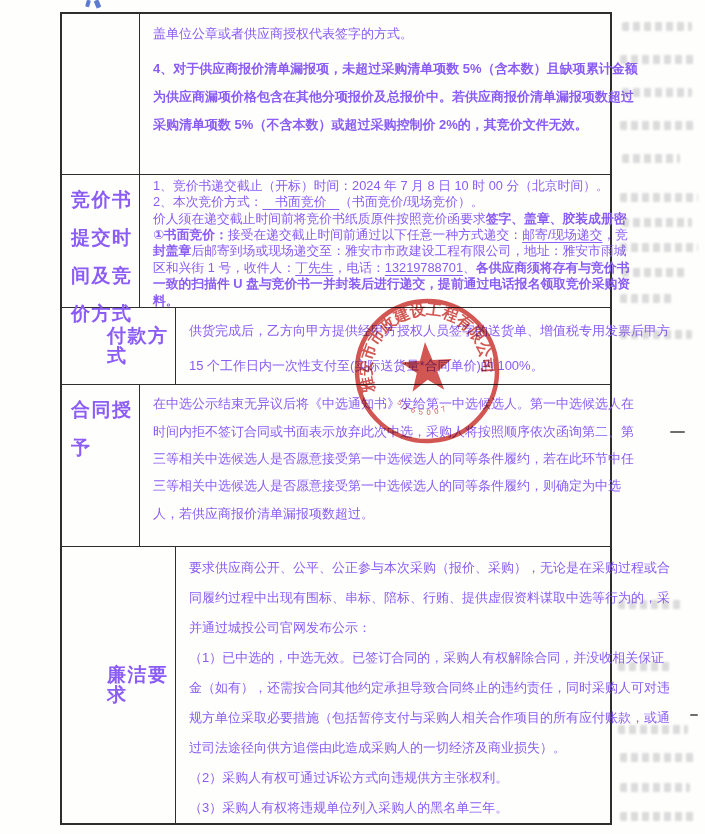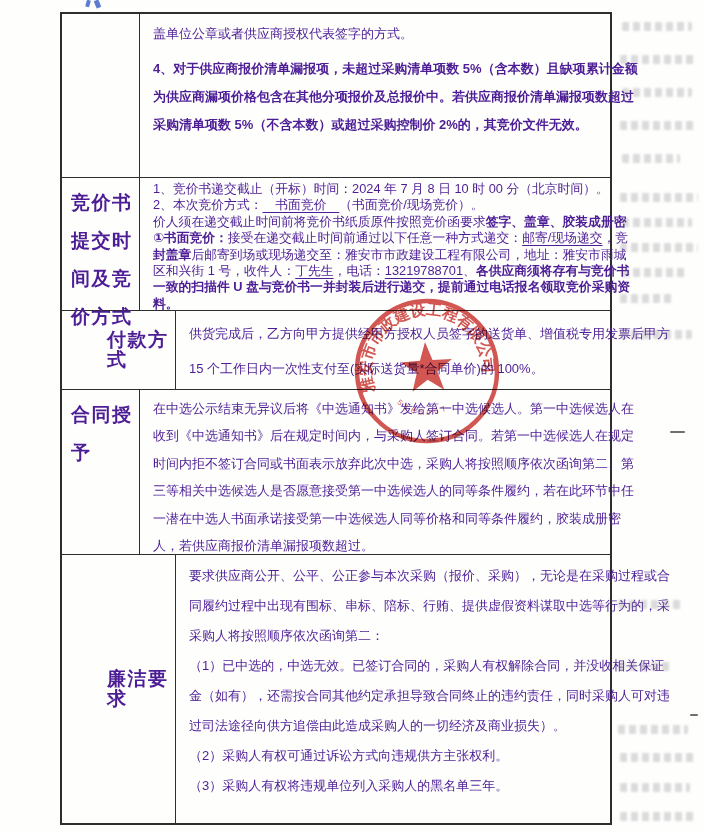--- a/index.html
+++ b/index.html
@@ -1,19 +1,19 @@
 <!DOCTYPE html>
 <html><head>
 <meta charset="utf-8">
 <style>
   html,body{margin:0;padding:0;background:#ffffff;}
   .page{
     position:relative;width:705px;height:834px;background:#fefefd;
     font-family:"Liberation Sans","DejaVu Sans",sans-serif;
-    color:#4c1d95;overflow:hidden;
+    color:#8b5cf6;overflow:hidden;
   }
   
   .table{
     position:absolute;left:60px;top:12px;width:552px;height:813px;
     border:2px solid #2e2e2e;box-sizing:border-box;
     display:flex;flex-direction:column;background:transparent;
   }
   .row{display:flex;box-sizing:border-box;border-bottom:1.5px solid #2e2e2e;}
   .row:last-child{border-bottom:none;}
   .r1{height:164px;} .r2{height:133px;} .r3{height:79px;} .r4{height:165px;} .r5{flex:1;}
@@ -88,35 +88,35 @@
       <div class="hd">付款方式</div>
       <div class="ct">
           <div class="tl"><span>供货完成后，乙方向甲方提供经甲方授权人员签字的送货单、增值税专用发票后甲方</span></div>
           <div class="tl"><span>15 个工作日内一次性支付至(实际送货量*合同单价)的 100%。</span></div>
         </div>
     </div>
     <div class="row r4">
       <div class="hd">合同授予</div>
       <div class="ct">
           <div class="tl"><span>在中选公示结束无异议后将《中选通知书》发给第一中选候选人。第一中选候选人在</span></div>
-          <div class="tl"><span>收到《中选通知书》后在规定时间内，与采购人签订合同。若第一中选候选人在规定</span></div>
           <div class="tl"><span>时间内拒不签订合同或书面表示放弃此次中选，采购人将按照顺序依次函询第二、第</span></div>
           <div class="tl"><span>三等相关中选候选人是否愿意接受第一中选候选人的同等条件履约，若在此环节中任</span></div>
-          <div class="tl"><span>一潜在中选人书面承诺接受第一中选候选人同等价格和同等条件履约，胶装成册密</span></div>
+          <div class="tl"><span>三等相关中选候选人是否愿意接受第一中选候选人的同等条件履约，则确定为中选</span></div>
           <div class="tl"><span>人，若供应商报价清单漏报项数超过。</span></div>
         </div>
     </div>
     <div class="row r5">
       <div class="hd">廉洁要求</div>
       <div class="ct">
           <div class="tl"><span>要求供应商公开、公平、公正参与本次采购（报价、采购），无论是在采购过程或合</span></div>
           <div class="tl"><span>同履约过程中出现有围标、串标、陪标、行贿、提供虚假资料谋取中选等行为的，采</span></div>
-          <div class="tl"><span>采购人将按照顺序依次函询第二：</span></div>
+          <div class="tl"><span>并通过城投公司官网发布公示：</span></div>
           <div class="tl"><span>（1）已中选的，中选无效。已签订合同的，采购人有权解除合同，并没收相关保证</span></div>
           <div class="tl"><span>金（如有），还需按合同其他约定承担导致合同终止的违约责任，同时采购人可对违</span></div>
+          <div class="tl"><span>规方单位采取必要措施（包括暂停支付与采购人相关合作项目的所有应付账款，或通</span></div>
           <div class="tl"><span>过司法途径向供方追偿由此造成采购人的一切经济及商业损失）。</span></div>
           <div class="tl"><span>（2）采购人有权可通过诉讼方式向违规供方主张权利。</span></div>
           <div class="tl"><span>（3）采购人有权将违规单位列入采购人的黑名单三年。</span></div>
         </div>
     </div>
   </div>
 
   <svg class="stamp" viewBox="0 0 148 148">
     <defs>
       <path id="arcTop" d="M 20.45 90.35 A 56 56 0 1 1 127.55 90.35" fill="none"></path>

